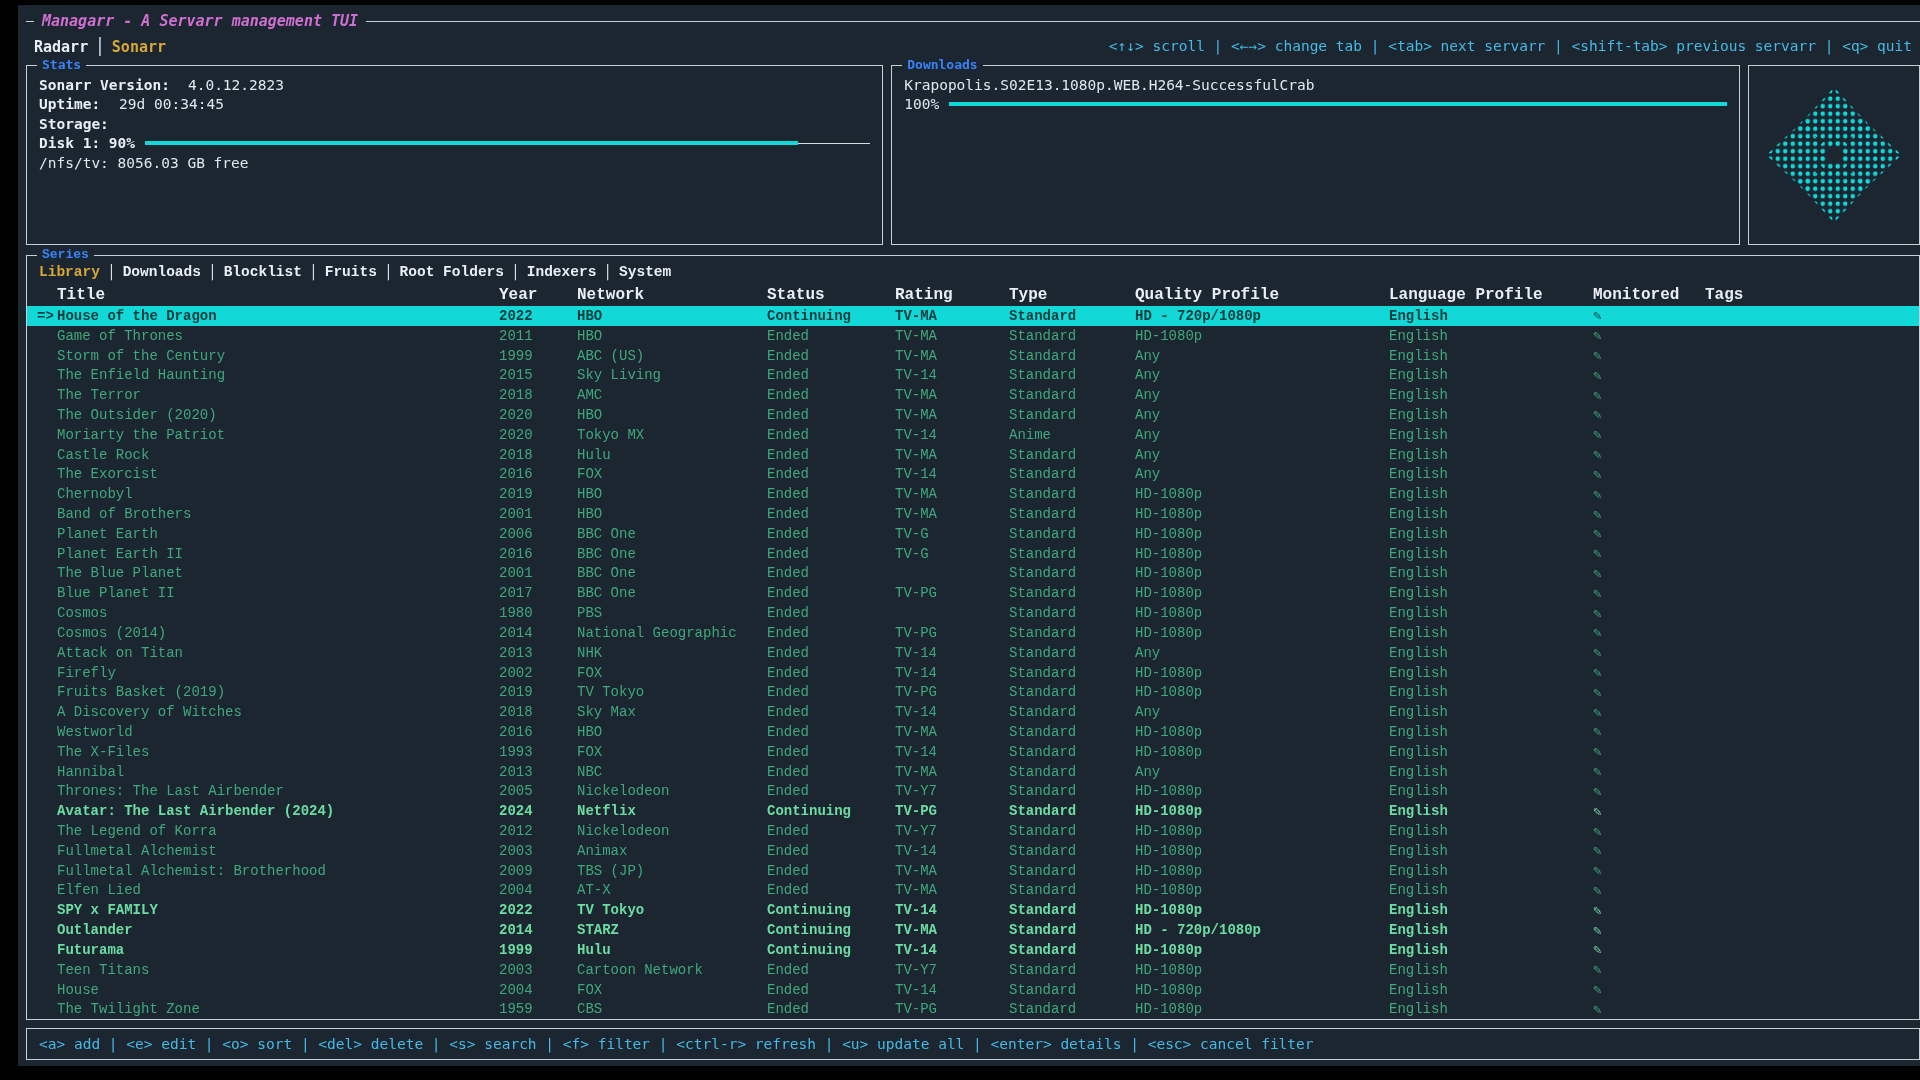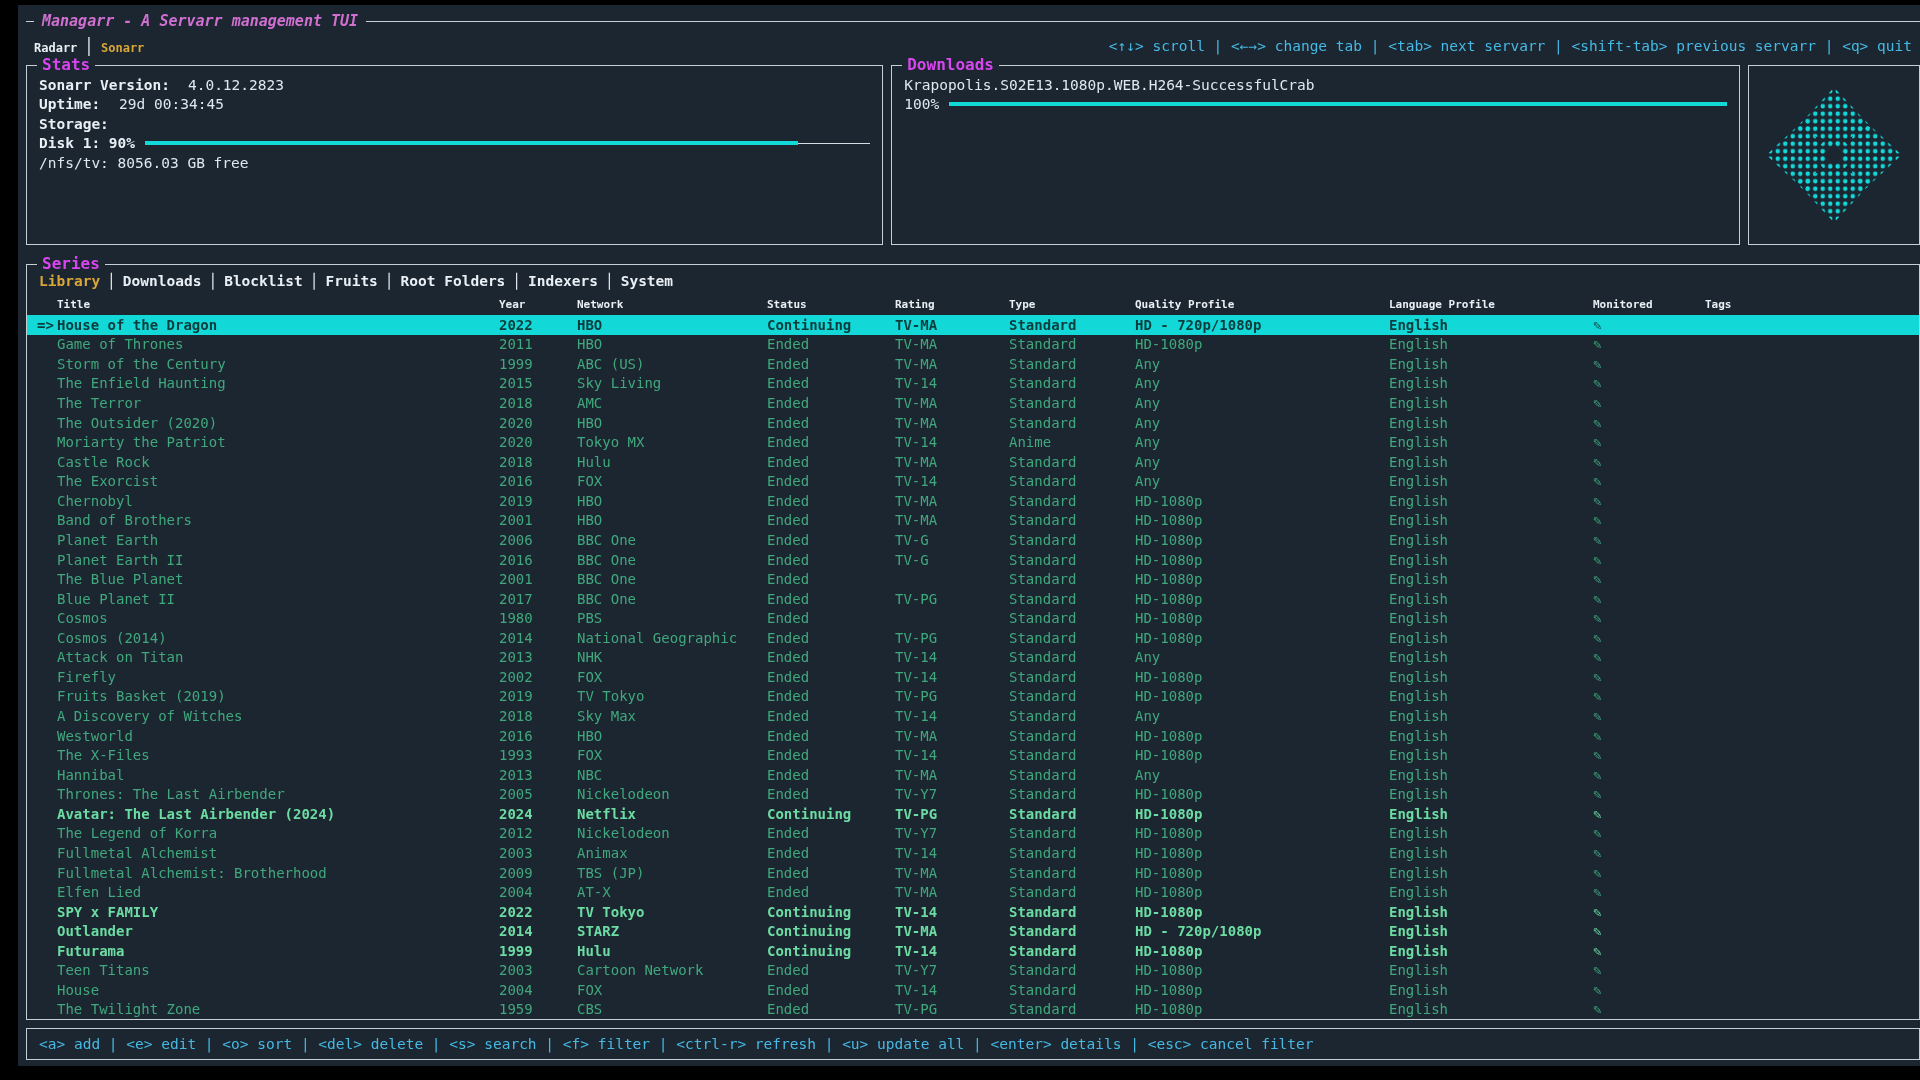--- a/index.html
+++ b/index.html
@@ -10,43 +10,43 @@
   *{box-sizing:border-box;}
   body{margin:0;width:1920px;height:1080px;background:#000;overflow:hidden;position:relative;
        font-family:"DejaVu Sans Mono", monospace;}
   .terminal{position:absolute;left:18px;top:5px;width:1910px;height:1061px;background:var(--bg);
        padding:6px 8px;display:flex;flex-direction:column;color:var(--fg);}
   .title-row{height:20px;display:flex;align-items:center;flex:0 0 auto;}
   .hline-short{width:8px;border-top:1px solid var(--border);}
   .app-title{color:var(--magenta);font-weight:bold;font-style:italic;font-size:15px;padding:0 8px;white-space:nowrap;}
   .hline{flex:1;border-top:1px solid var(--border);}
   .tabs-row{height:26px;margin-top:2px;display:flex;justify-content:space-between;align-items:center;padding:0 8px;flex:0 0 auto;}
-  .tab{color:#e9eff4;font-weight:bold;font-size:12px;cursor:default;}
+  .tab{color:#e9eff4;font-weight:bold;font-size:15px;cursor:default;}
   .tab.active{color:var(--yellow);}
   .tabsep{color:#e9eff4;margin:0 7px;font-weight:bold;}
   .top-help{color:var(--help);font-size:14.5px;white-space:nowrap;}
   .panels-row{margin-top:6px;height:180px;display:flex;gap:8px;flex:0 0 auto;}
   .panel{border:1px solid var(--border);position:relative;}
-  .panel-title{position:absolute;top:-9px;left:10px;background:var(--bg);padding:0 5px;color:#d946ef;
-       font-weight:bold;font-size:16px;line-height:16px;}
+  .panel-title{position:absolute;top:-9px;left:10px;background:var(--bg);padding:0 5px;color:#3b82f6;
+       font-weight:bold;font-size:13px;line-height:16px;}
   .stats-panel{flex:1.01;}
   .downloads-panel{flex:1;}
   .logo-panel{flex:0 0 172px;display:flex;align-items:center;justify-content:center;}
   .panel-body{padding:9px 12px;}
   .line{height:19.5px;display:flex;align-items:center;font-size:14.5px;white-space:nowrap;}
   .lbl{font-weight:bold;color:#e9eff4;}
   .val{color:#dfe8ef;}
   .gap1{margin-left:19px;} .gap2{margin-left:18px;}
   .bar{flex:1;position:relative;height:14px;margin-left:10px;}
   .bar::before{content:"";position:absolute;left:0;right:0;top:7px;height:1px;background:#d6dde3;}
   .bar .fill{position:absolute;left:0;top:5px;height:4px;background:var(--cyan);}
-  .series-panel{flex:1 1 auto;margin-top:19px;min-height:0;display:flex;flex-direction:column;}
+  .series-panel{flex:1 1 auto;margin-top:10px;min-height:0;display:flex;flex-direction:column;font-family:Liberation Mono, monospace;}
   .series-tabs{flex:0 0 28px;display:flex;align-items:center;padding:4px 12px 0;font-size:14.5px;}
   .series-tabs .tab{font-size:14.5px;}
-  .thead{flex:0 0 22px;align-items:center;color:#e9eff4;font-weight:bold;font-size:11px;}
+  .thead{flex:0 0 22px;align-items:center;color:#e9eff4;font-weight:bold;font-size:16px;}
   .grid-row{display:grid;grid-template-columns:30px 442px 78px 190px 128px 114px 126px 254px 204px 112px 1fr;}
   .tcell{overflow:hidden;white-space:nowrap;padding-right:6px;}
   .tcell.c0{padding-left:10px;padding-right:0;}
   .tbody{flex:1 1 auto;min-height:0;display:flex;flex-direction:column;font-size:14px;}
   .trow{flex:1 1 0;min-height:0;align-items:center;color:var(--green);}
   .trow.boldrow{color:var(--green-bright);font-weight:bold;}
   .trow.selected{background:var(--sel-bg);color:var(--sel-fg);font-weight:bold;}
   .help-panel{flex:0 0 32px;margin-top:8px;display:flex;align-items:center;padding:1px 12px;}
   .help-text{color:var(--help);font-size:14.5px;white-space:nowrap;}
 </style>

